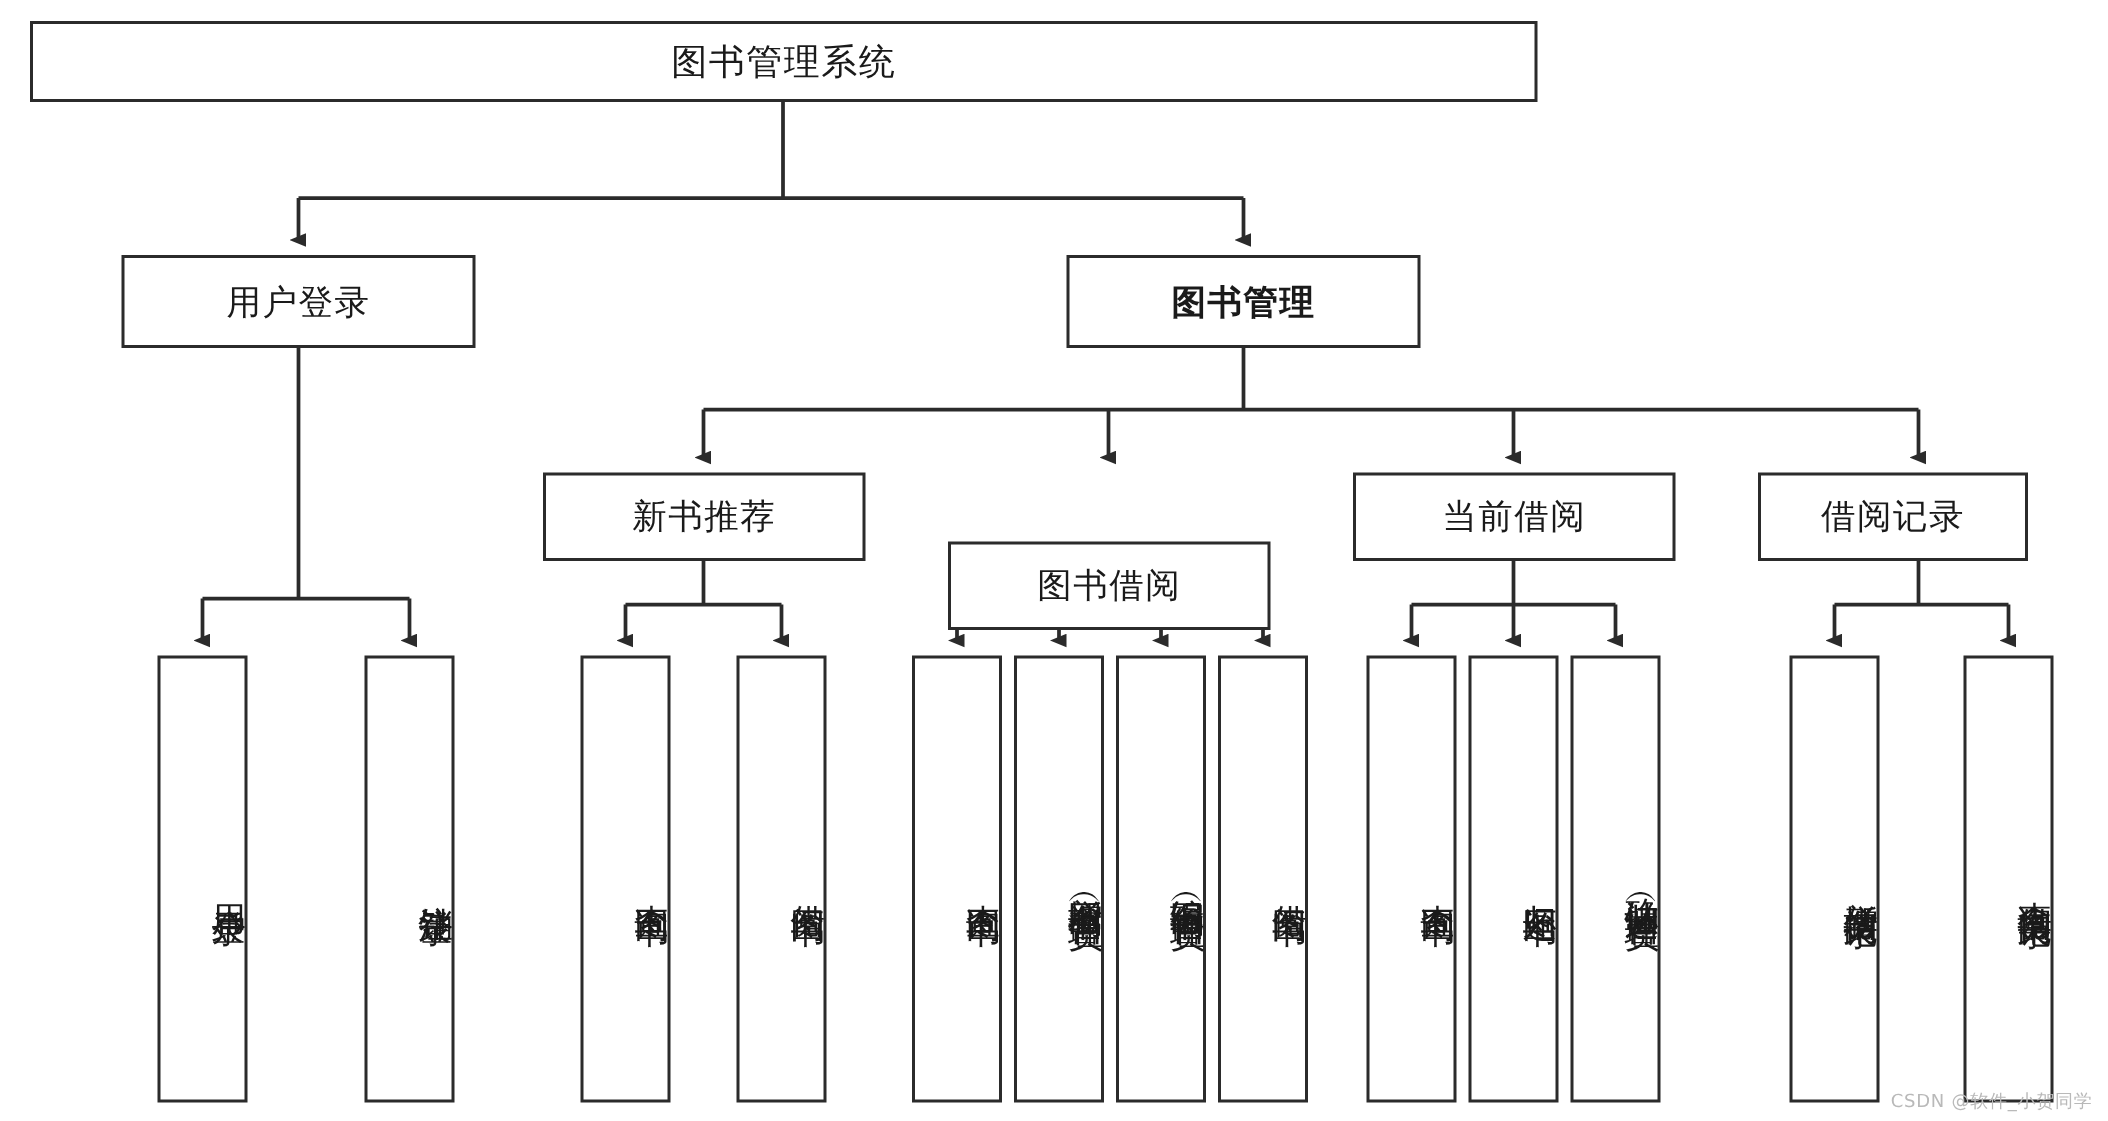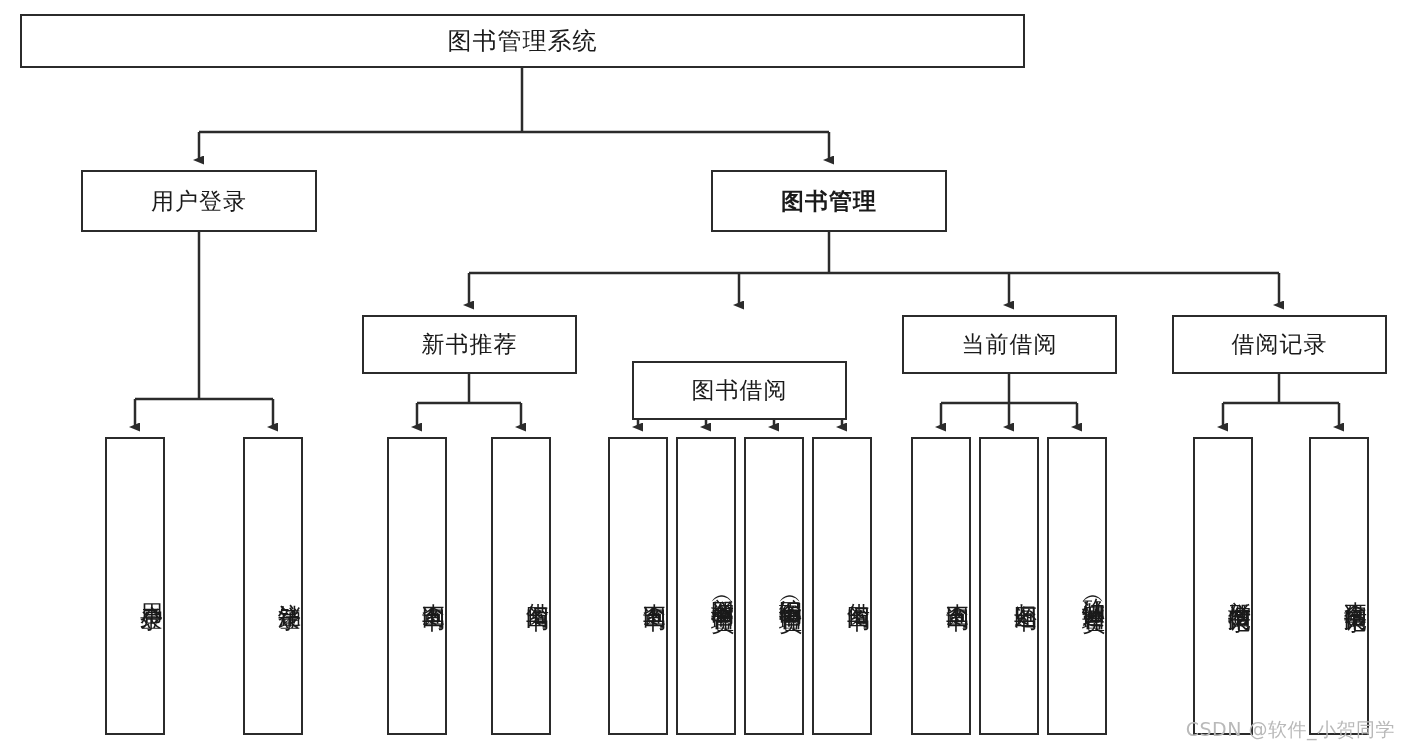--- a/index.html
+++ b/index.html
@@ -59,21 +59,21 @@
   }
   .lk {
     stroke: #2b2b2b;
     stroke-width: 2.5;
     fill: none;
   }
   .watermark {
     position: absolute;
     right: 10px;
     bottom: 4px;
-    font-size: 19px;
+    font-size: 12px;
     color: #b9b9b9;
     white-space: nowrap;
     letter-spacing: 0.5px;
   }
 </style>
 </head>
 <body>
 
 <div id="canvas">
 
@@ -138,21 +138,21 @@
 
   <div class="node horiz" style="left:362px; top:315px; width:215px; height:59px;text-align:right;">
     <span>新书推荐</span>
   </div>
   <div class="node horiz" style="left:632px; top:315px; width:215px; height:59px;margin-top:46px;">
     <span>图书借阅</span>
   </div>
   <div class="node horiz" style="left:902px; top:315px; width:215px; height:59px;">
     <span>当前借阅</span>
   </div>
-  <div class="node horiz" style="left:1172px; top:315px; width:215px; height:59px;">
+  <div class="node horiz" style="left:1172px; top:315px; width:180px; height:59px;">
     <span>借阅记录</span>
   </div>
 
   <div class="node vert" style="left:105px; top:437px; width:60px; height:298px;">
     <span class="vtext">用户登录</span>
   </div>
   <div class="node vert" style="left:243px; top:437px; width:60px; height:298px;">
     <span class="vtext">注销登录</span>
   </div>
 

